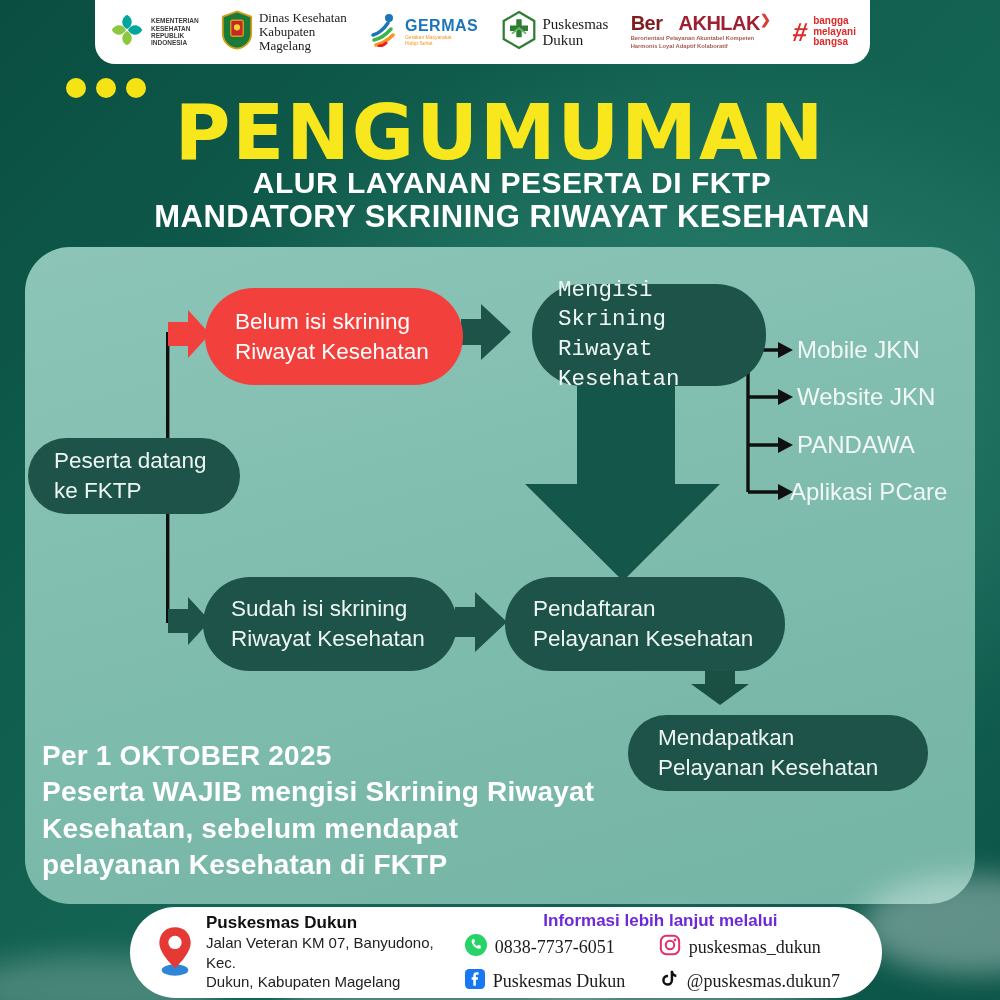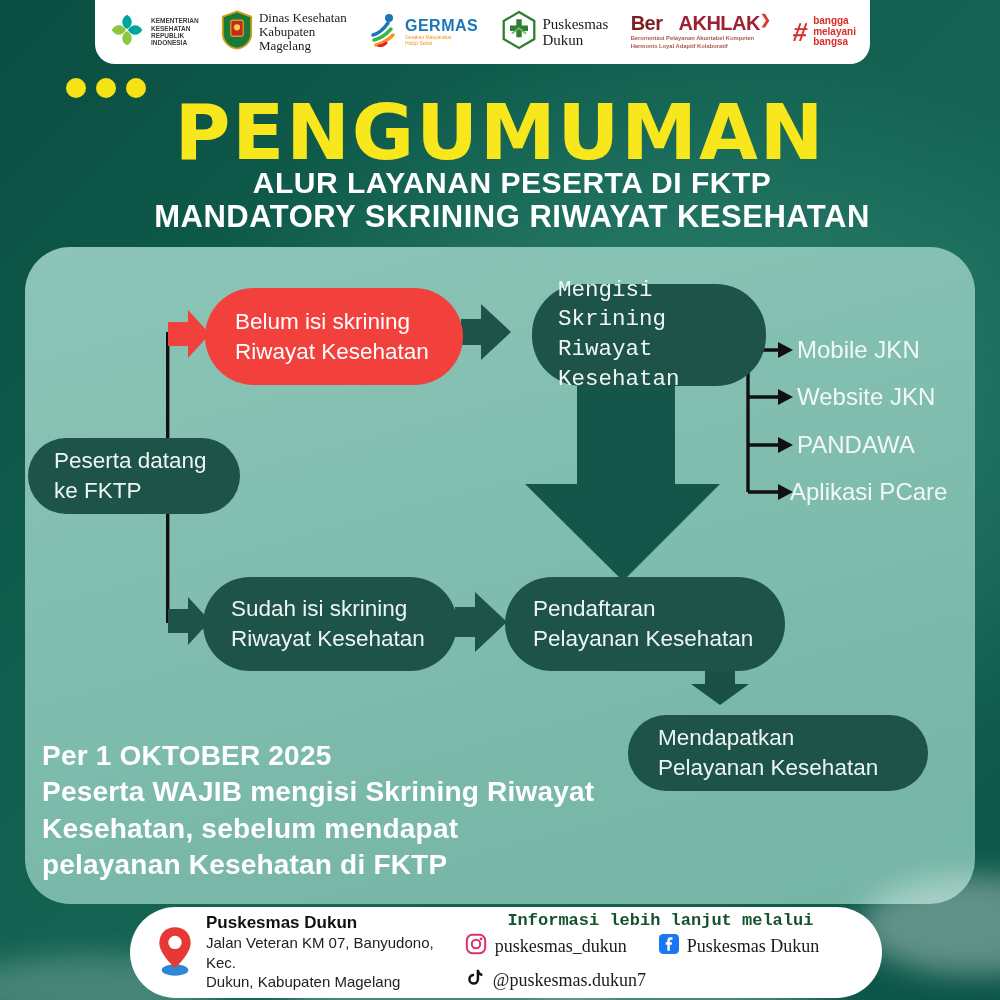--- a/index.html
+++ b/index.html
@@ -55,21 +55,21 @@
   .cloud{position:absolute;background:rgba(255,255,255,.3);border-radius:50%;filter:blur(14px);z-index:1;}
 
   
   .footer-card{position:absolute;left:130px;top:907px;width:752px;height:91px;border-radius:46px;
     background:#fff;z-index:6;display:flex;align-items:center;justify-content:space-between;
     padding:0 26px 0 26px;box-sizing:border-box;}
   .fc-left{display:flex;align-items:center;gap:12px;}
   .fc-name{font-size:17px;font-weight:bold;color:#111;}
   .fc-addr{font-size:15px;color:#222;line-height:1.3;}
   .fc-right{width:395px;}
-  .fc-info-title{text-align:center;font-size:17px;font-weight:bold;color:#14532d;margin-bottom:3px;font-family:Liberation Mono, monospace;}
+  .fc-info-title{text-align:center;font-size:17px;font-weight:bold;color:#6d28d9;margin-bottom:3px;}
   .fc-grid{display:grid;grid-template-columns:180px 1fr;column-gap:14px;row-gap:7px;}
   .fc-item{display:flex;align-items:center;gap:8px;font-family:"Liberation Serif",serif;
     font-size:18px;color:#1b1b1b;white-space:nowrap;}
 </style>
 </head>
 <body>
 
 <div class="canvas">
 
   <div class="header-bar">
@@ -228,20 +228,29 @@
 Dukun, Kabupaten Magelang</div>
       </div>
     </div>
 
     <div class="fc-right">
       <div class="fc-info-title">Informasi lebih lanjut melalui</div>
       <div class="fc-grid">
         <div class="fc-item">
           <span>
             <svg width="22" height="22" viewBox="0 0 24 24">
+              <circle cx="12" cy="12" r="12" fill="#25D366"></circle>
+              <path d="M8.2 5.6 l2 .1 .9 2.4 -1.4 1.4 c.6 1.6 2.1 3.1 3.7 3.7 l1.4-1.4 2.4 1 .1 2 c0 .9-.9 1.5-1.9 1.4 c-4.3-.6-7.6-3.9-8.2-8.2 c-.1-1 .5-2.3 1-2.4z" fill="#fff"></path>
+            </svg>
+          </span>
+          <span>0838-7737-6051</span>
+        </div>
+        <div class="fc-item">
+          <span>
+            <svg width="22" height="22" viewBox="0 0 24 24">
               <rect x="2" y="2" width="20" height="20" rx="6" fill="none" stroke="#E1306C" stroke-width="2.2"></rect>
               <circle cx="12" cy="12" r="4.6" fill="none" stroke="#E1306C" stroke-width="2.2"></circle>
               <circle cx="17.5" cy="6.5" r="1.5" fill="#E1306C"></circle>
             </svg>
           </span>
           <span>puskesmas_dukun</span>
         </div>
         <div class="fc-item">
           <span>
             <svg width="20" height="20" viewBox="0 0 24 24">

